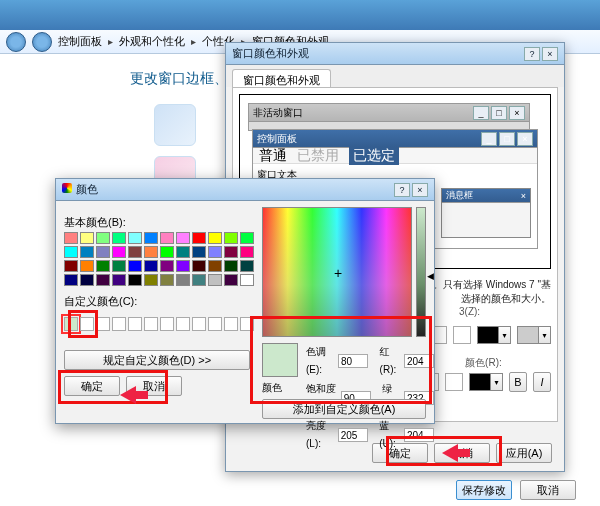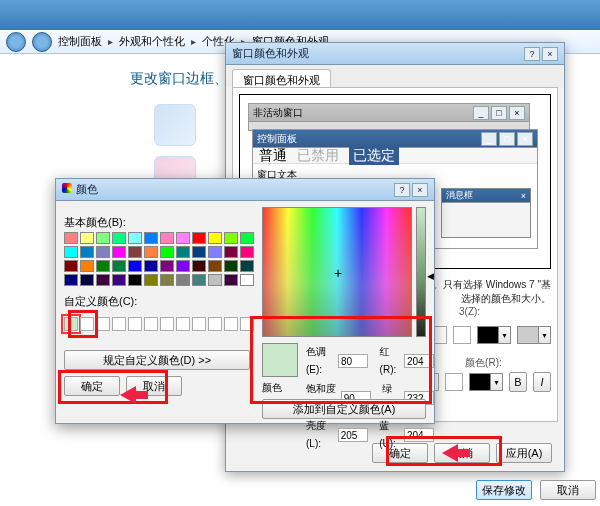--- a/index.html
+++ b/index.html
@@ -98,21 +98,21 @@
   .hsv-area input { width:30px; height:14px; border:1px solid #aaa; padding-right:2px; font-size:10px;}
   .add-btn { position:absolute; top:198px; left:206px; width:164px;}
 
   
   .hl { position:absolute; border:3px solid #e11; pointer-events:none;}
   .red-arrow { position:absolute; width:0; height:0; }
   .red-arrow.left { border-top:9px solid transparent; border-bottom:9px solid transparent; border-right:16px solid #e24;}
   .red-arrow.left::after{content:"";position:absolute;left:16px;top:-4px;width:12px;height:8px;background:#e24;}
 
   
-  .save-row { position:absolute; bottom:6px; right:4px; display:flex; gap:8px;}
+  .save-row { position:absolute; bottom:6px; right:24px; display:flex; gap:8px;}
   .primary { border:1px solid #3b8fd0; background:linear-gradient(#eaf4ff,#cfe6fb);}
 
   .labels-row { position:absolute; top:218px; left:6px; right:6px; display:flex; font-size:10px; color:#555;}
   .labels-row > div { text-align:left; }
 </style>
 </head>
 <body>
 
 <div class="titlebar"></div>
 

